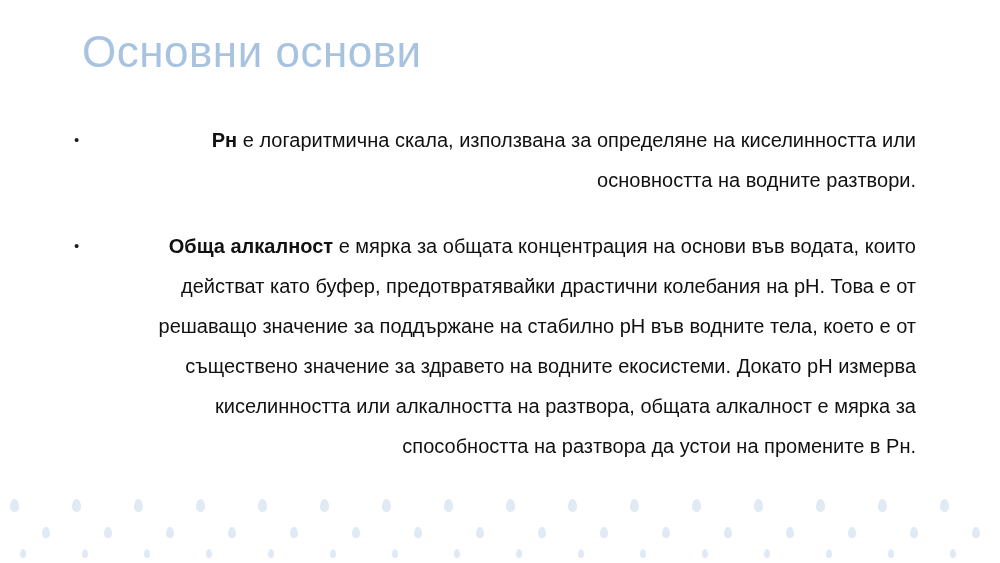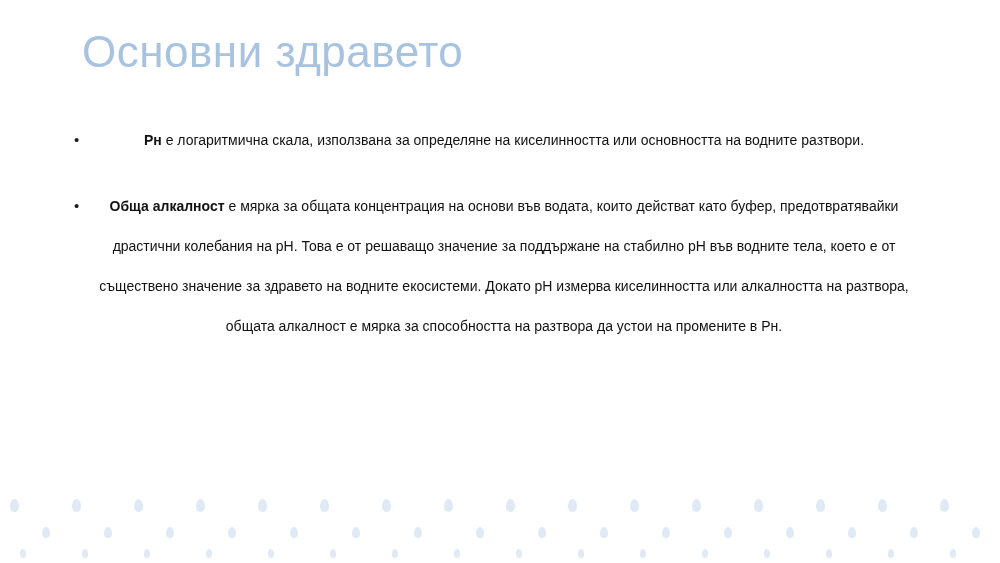--- a/index.html
+++ b/index.html
@@ -46,24 +46,24 @@
   .bullet-dot {
     flex: 0 0 auto;
     width: 18px;
     font-size: 15px;
     line-height: 40px;
     color: #1f1f1f;
     text-align: left;
   }
   .bullet-text {
     flex: 1 1 auto;
-    font-size: 14px;
+    font-size: 20px;
     line-height: 40px;
     color: #111111;
-    text-align: center;
+    text-align: right;
   }
   .bullet-text b {
     font-weight: 700;
   }
   
   .dots-band {
     position: absolute;
     left: 0;
     bottom: 0;
     width: 1000px;
@@ -98,21 +98,21 @@
     color: #123a6b;
     font-weight: 600;
     letter-spacing: 0.2px;
   }
 </style>
 </head>
 <body>
 
 <div class="slide">
 
-  <div class="slide-title">Основни здравето</div>
+  <div class="slide-title">Основни основи</div>
 
   <div class="body-block">
 
     <div class="bullet-row">
       <span class="bullet-dot">•</span>
       <span class="bullet-text"><b>Рн</b><span> е логаритмична скала, използвана за определяне на киселинността или основността на водните разтвори.</span></span>
     </div>
 
     <div class="bullet-row">
       <span class="bullet-dot">•</span>

